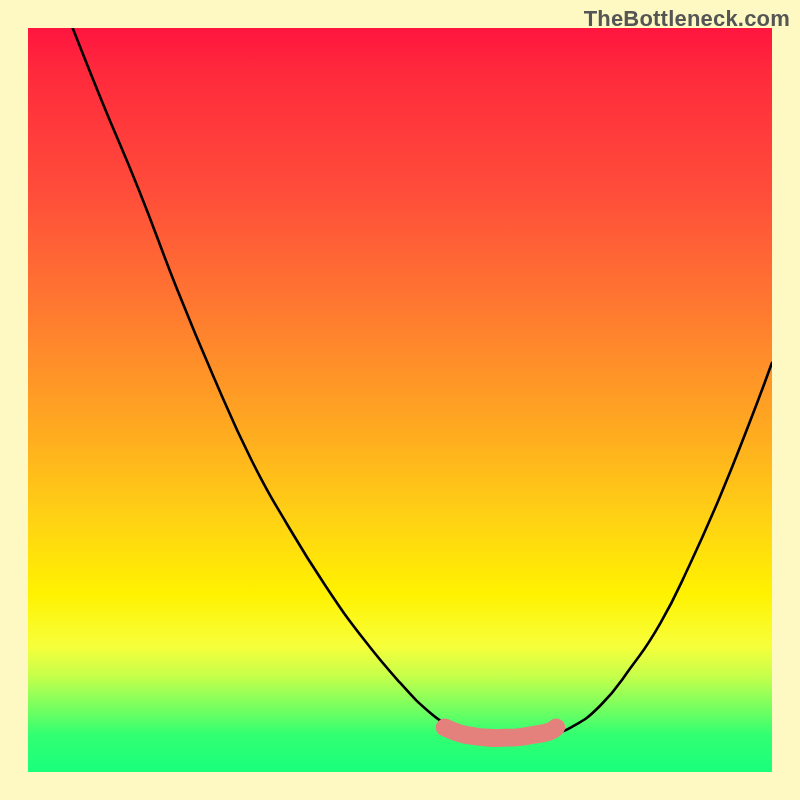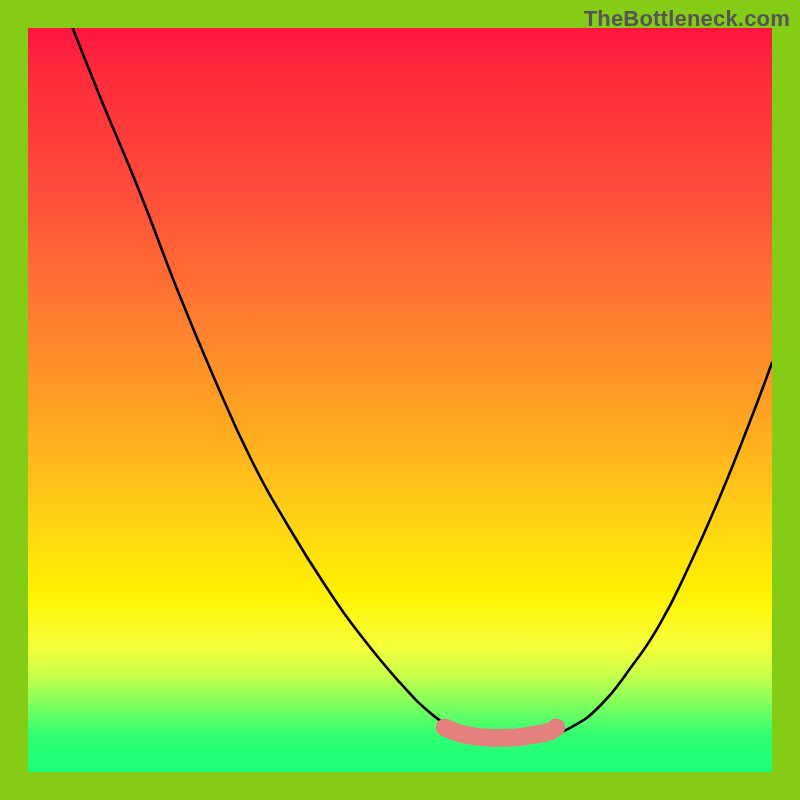--- a/index.html
+++ b/index.html
@@ -8,21 +8,21 @@
     width: 800px;
     height: 800px;
     background: #000;
     overflow: hidden;
     font-family: Arial, Helvetica, sans-serif;
   }
   .frame {
     position: relative;
     width: 800px;
     height: 800px;
-    background: #84cc16;
+    background: #fef9c3;
   }
   .watermark {
     position: absolute;
     top: 6px;
     right: 10px;
     color: #555;
     font-size: 22px;
     font-weight: 600;
     letter-spacing: 0.2px;
     z-index: 30;

